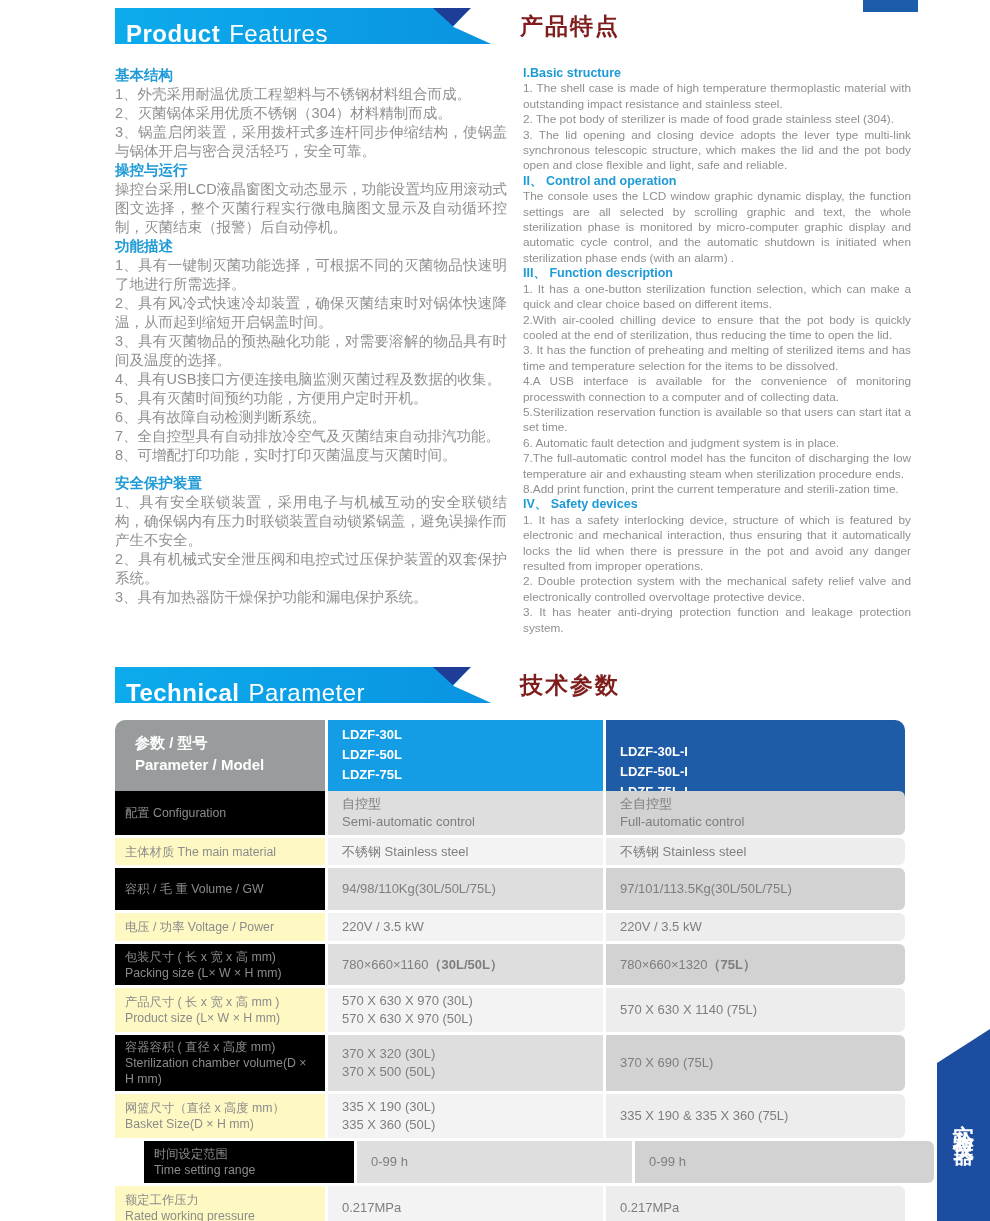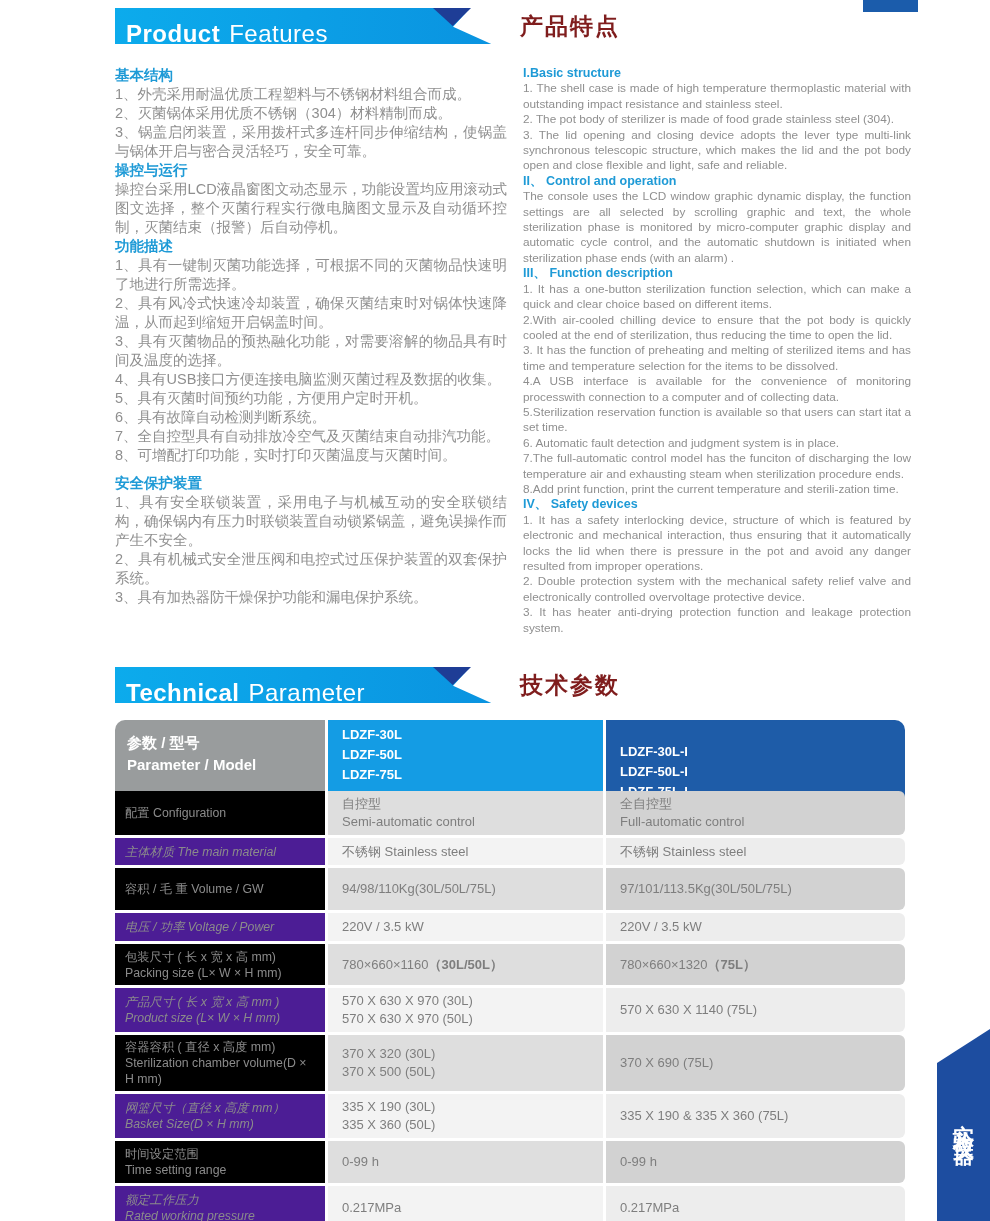--- a/index.html
+++ b/index.html
@@ -32,29 +32,29 @@
   .col-cn p { font-size:14.5px; line-height:19px; color:#8f8f8f; text-align:justify; }
   .col-en p { font-size:11.8px; line-height:15.4px; color:#8f8f8f; text-align:justify; }
   .col-cn .sec.gap-before { margin-top:9px; }
   .col-en .sec.gap-before { }
 
   
   .param-table { margin:16px 0 0 115px; width:790px; }
   .trow, .thead { display:grid; grid-template-columns:210px 275px 299px; gap:3px; margin-bottom:3px; }
   .thead { height:68px; }
   .th { color:#ffffff; font-weight:bold; }
-  .th1 { background:#999c9d; border-radius:10px 0 0 0; padding:12px 0 0 12px; font-size:15px; line-height:22px; }
+  .th1 { background:#999c9d; border-radius:10px 0 0 0; padding:12px 0 0 20px; font-size:15px; line-height:22px; }
   .th2 { background:#149ce4; padding:5px 0 0 14px; font-size:13px; line-height:20px; }
   .th3 { background:#1e5ca8; border-radius:0 10px 0 0; padding:22px 0 0 14px; font-size:13px; line-height:20px; }
   .cell { display:flex; flex-direction:column; justify-content:center; padding:4px 10px; }
   .c1 { font-size:12.3px; color:#8b8b8b; line-height:16px; }
   .c2, .c3 { font-size:13px; color:#7e7e7e; line-height:18px; padding-left:14px; }
   .c3 { border-radius:0 6px 6px 0; }
   .row-g .c1 { background:#000000; } .row-g .c2 { background:#dedede; } .row-g .c3 { background:#d2d2d2; }
-  .row-l .c1 { background:#4c1d95;font-style:italic; } .row-l .c2 { background:#f3f3f3; } .row-l .c3 { background:#ededed; }
+  .row-l .c1 { background:#fef9c3; } .row-l .c2 { background:#f3f3f3; } .row-l .c3 { background:#ededed; }
   .strong { font-weight:bold; }
 
   
   .side-tab { position:absolute; right:0; bottom:0; width:53px; height:192px; background:#1d4da0;
     clip-path:polygon(0 34px, 100% 0, 100% 100%, 0 100%); display:flex; justify-content:center; }
   .side-tab-text { writing-mode:vertical-rl; color:#ffffff; font-size:21px; font-weight:bold; letter-spacing:7px; margin-top:78px; }
 </style>
 </head>
 <body>
 
@@ -255,21 +255,21 @@
             <div>Basket Size(D × H mm)</div>
           </div>
           <div class="cell c2">
             <div>335 X 190 (30L)</div>
             <div>335 X 360 (50L)</div>
           </div>
           <div class="cell c3">
             <div>335 X 190 &amp; 335 X 360 (75L)</div>
           </div>
         </div>
-        <div class="trow row-g" style="min-height: 42px;">
+        <div class="trow row-g" style="min-height: 42px; margin-left: 29px;">
           <div class="cell c1">
             <div>时间设定范围</div>
             <div>Time setting range</div>
           </div>
           <div class="cell c2">
             <div>0-99 h</div>
           </div>
           <div class="cell c3">
             <div>0-99 h</div>
           </div>

